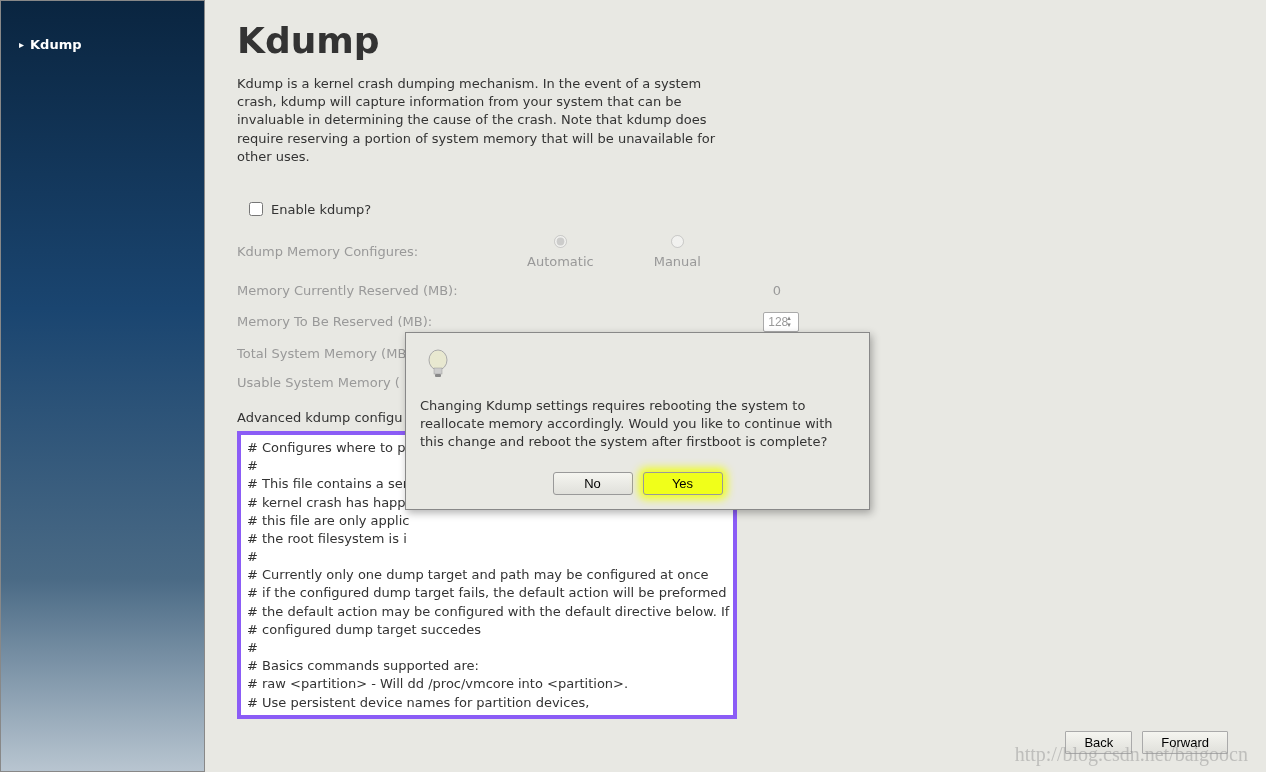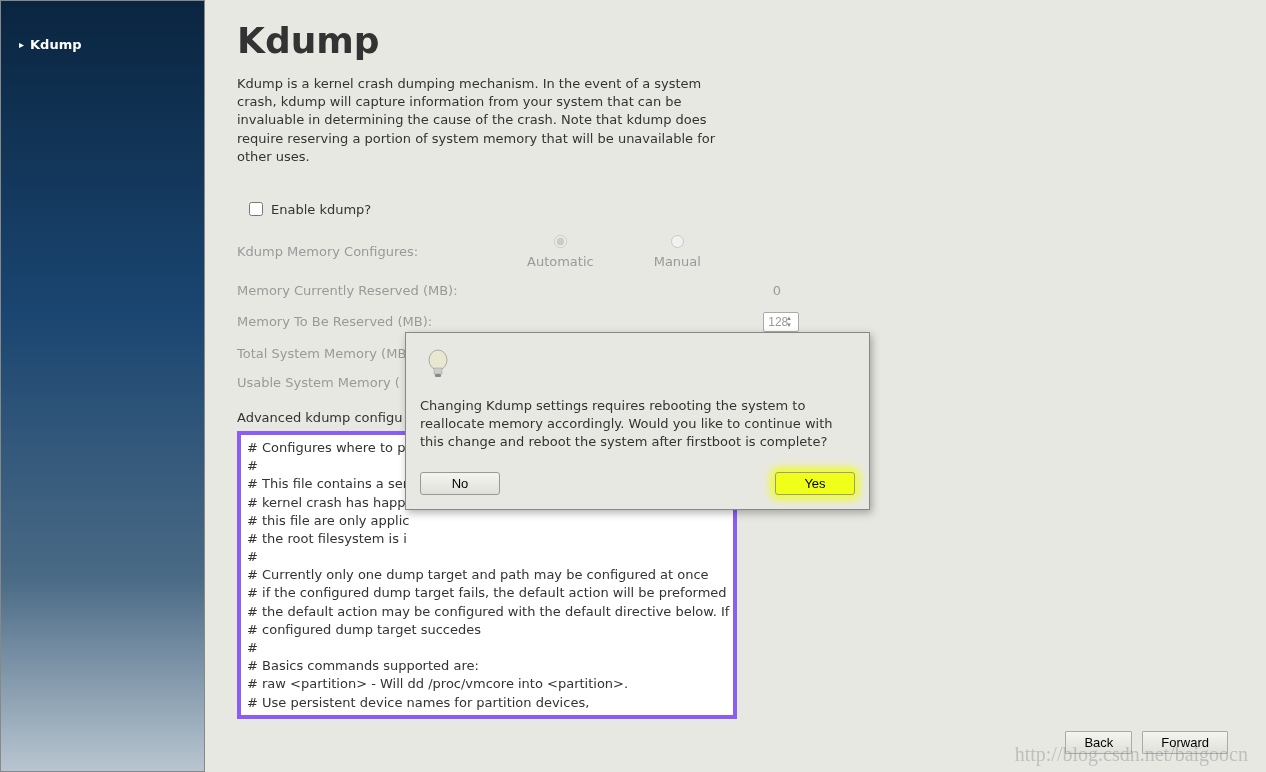--- a/index.html
+++ b/index.html
@@ -175,21 +175,21 @@
       height: 36px;
       flex-shrink: 0;
     }
     .dialog-text {
       font-size: 13px;
       color: #333;
       line-height: 1.4;
     }
     .dialog-buttons {
       display: flex;
-      justify-content: space-between;
+      justify-content: center;
       gap: 10px;
       margin-top: 20px;
     }
     .dialog-btn {
       width: 80px;
       padding: 3px 0;
       font-size: 13px;
       background: linear-gradient(#f5f5f0, #e0e0db);
       border: 1px solid #999;
       border-radius: 3px;

